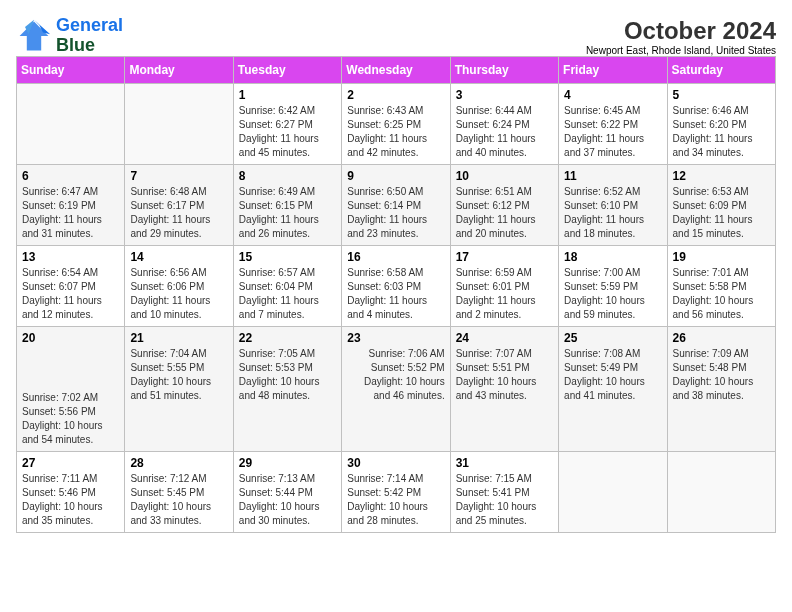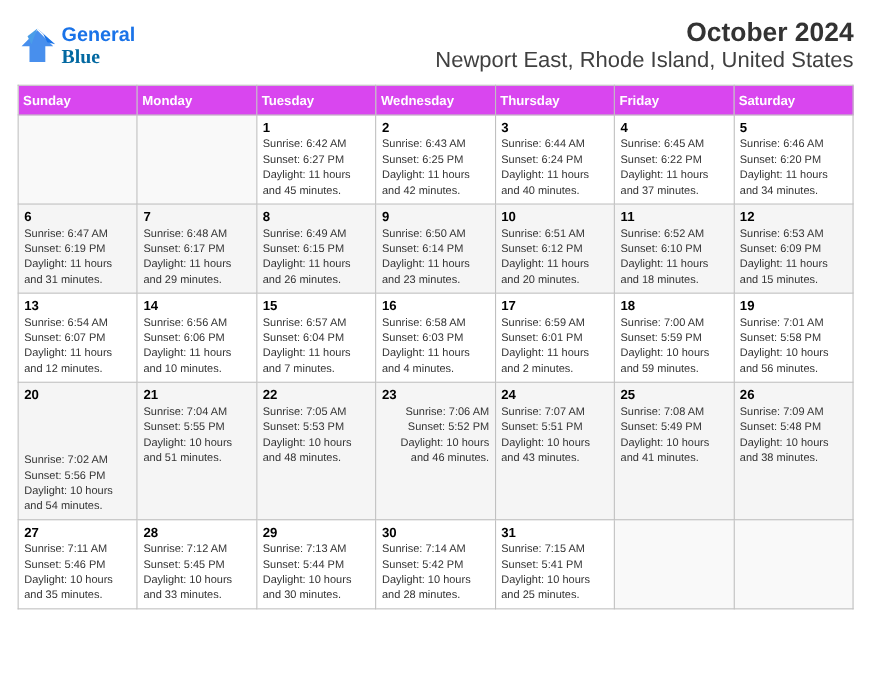--- a/index.html
+++ b/index.html
@@ -6,22 +6,21 @@
     body {
       font-family: Arial, sans-serif;
       background: #fff;
       width: 792px;
       min-height: 612px;
       padding: 16px;
     }
     .header {
       display: flex;
       justify-content: space-between;
-      align-items: center;
-      margin-bottom: 10px;
+      align-items: flex-end;
     }
     .logo {
       display: flex;
       align-items: center;
       gap: 4px;
     }
     .logo-text {
       font-size: 18px;
       font-weight: bold;
       color: #333;
@@ -36,22 +35,22 @@
     }
     .title-block {
       text-align: right;
     }
     .month-title {
       font-size: 24px;
       font-weight: bold;
       color: #333;
     }
     .location {
-      font-size: 20px;
-      color: #404040;
+      font-size: 10px;
+      color: #000000;
     }
     table {
       width: 100%;
       border-collapse: collapse;
       font-size: 10.5px;
     }
     thead tr th {
       background-color: #d946ef;
       color: #fff;
       padding: 6px 4px;
@@ -89,21 +88,21 @@
 
 <div class="header">
   <div class="logo">
     <svg class="logo-bird" viewBox="0 0 40 40" xmlns="http://www.w3.org/2000/svg">
       <polygon points="20,4 36,20 28,20 28,36 12,36 12,20 4,20" fill="#1a73e8" opacity="0.8"></polygon>
       <polygon points="20,2 38,18 30,16 26,8" fill="#1a73e8"></polygon>
       <polygon points="20,2 10,10 14,18" fill="#4a9de8"></polygon>
     </svg>
     <div class="logo-text">
       <div><span>General</span></div>
-      <div><span style="color:#0369a1;font-family:Liberation Serif, serif;">Blue</span></div>
+      <div><span style="color:#14532d;">Blue</span></div>
     </div>
   </div>
   <div class="title-block">
     <div class="month-title">October 2024</div>
     <div class="location">Newport East, Rhode Island, United States</div>
   </div>
 </div>
 
 <table>
   <thead>

